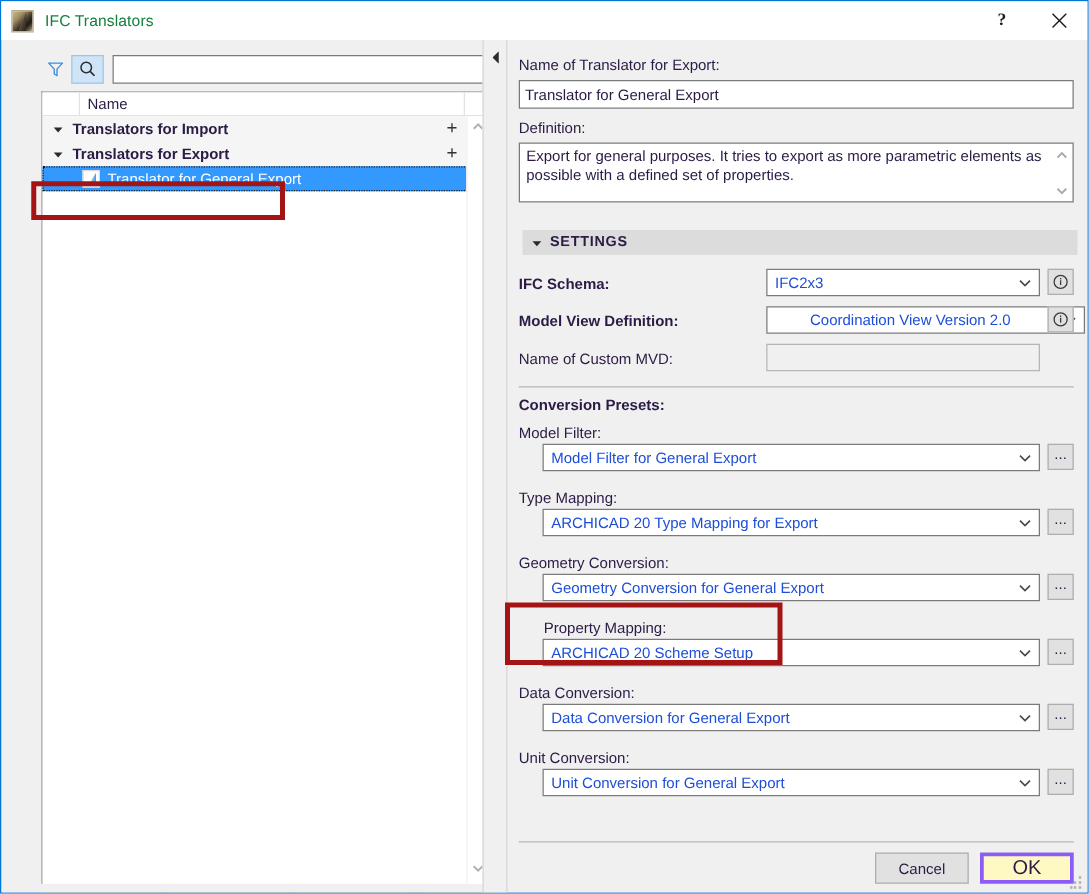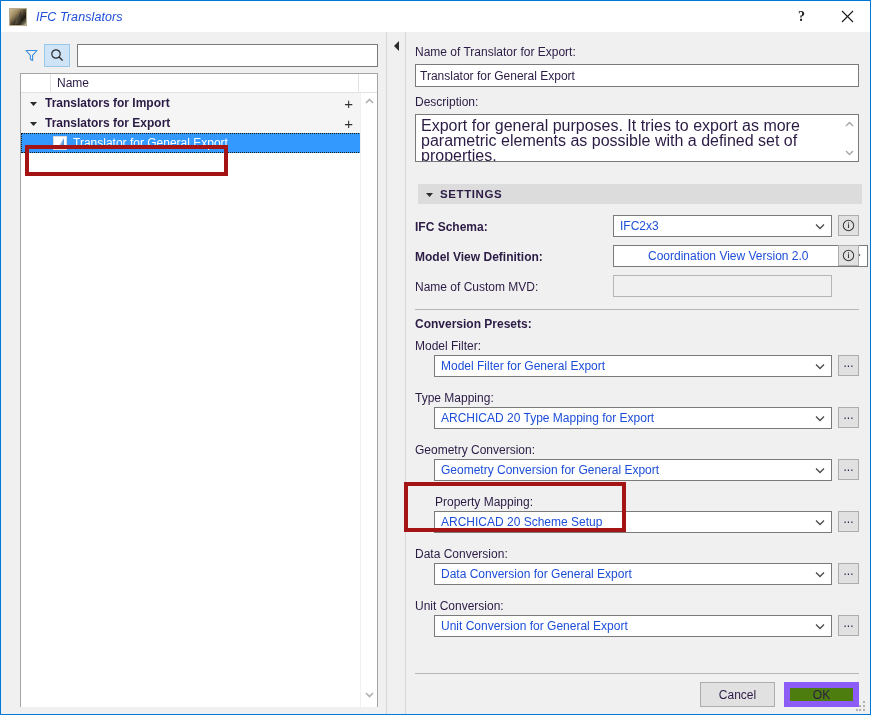--- a/index.html
+++ b/index.html
@@ -45,23 +45,22 @@
   .title-icon:after {
     content:"";
     position:absolute;
     left: 5px; top: 1px;
     width: 6px; height: 15px;
     background: linear-gradient(110deg, #ffffff 0%, #e8e2d2 20%, #4a4335 55%, #262118 100%);
     clip-path: polygon(100% 0, 100% 100%, 0 100%);
   }
   .title-text {
     font-size: 12.5px;
-    color: #1d4ed8;
+    color: #15803d;
     letter-spacing: .1px;
-    font-style: italic;
   }
   .win-btns {
     position: absolute;
     right: 0; top: 0;
     height: 31px;
     display: flex;
   }
   .win-btn {
     width: 45px;
     height: 31px;
@@ -80,21 +79,21 @@
     position: absolute;
     left: 1px; top: 31px;
     width: 868px;
     height: 682px;
     background: #f0f0f0;
   }
 
   
   .left-pane {
     position: absolute;
-    left: 4px; top: 0;
+    left: 17px; top: 0;
     width: 384px;
     height: 682px;
   }
   .search-row {
     position: absolute;
     left: 14px; top: 11px;
     width: 358px;
     height: 24px;
     display: flex;
     align-items: center;
@@ -330,21 +329,21 @@
     padding: 0 4px;
     display: flex;
     align-items: center;
     font-family: "Liberation Sans", sans-serif;
   }
   .txtarea {
     position: absolute;
     background: #ffffff;
     border: 1px solid #7a7a7a;
     box-sizing: border-box;
-    font-size: 16px;
+    font-size: 12px;
     color: #2b1b45;
     padding: 3px 5px;
     line-height: 15px;
     overflow: hidden;
   }
   .txtarea .ta-scroll {
     position: absolute;
     right: 1px; top: 1px; bottom: 1px;
     width: 16px;
     background: #ffffff;
@@ -423,25 +422,25 @@
     background: #e1e1e1;
     border: 1px solid #adadad;
     box-sizing: border-box;
     display: flex; align-items: center; justify-content: center;
     font-size: 12px;
     color: #2b1b45;
   }
   .btn-ok {
     position: absolute;
     width: 75px; height: 25px;
-    background: #4d7c0f;
-    border: 6px solid #8b5cf6;
-    box-sizing: border-box;
-    display: flex; align-items: center; justify-content: center;
-    font-size: 12px;
+    background: #fef9c3;
+    border: 3px solid #8b5cf6;
+    box-sizing: border-box;
+    display: flex; align-items: center; justify-content: center;
+    font-size: 16px;
     color: #2b1b45;
   }
 
   
   .redbox {
     position: absolute;
     border: 4px solid #a51414;
     box-sizing: border-box;
     pointer-events: none;
   }
@@ -571,21 +570,21 @@
           <path d="M5 0 L5 10 L0 5 Z" fill="#2b2b2b"></path>
         </svg>
       </div>
     </div>
 
     <div class="right-pane">
 
       <div class="lbl" style="left:9px; top:13px;">Name of Translator for Export:</div>
       <div class="txtbox" style="left:9px; top:32px; width:444px; height:23px;">Translator for General Export</div>
 
-      <div class="lbl" style="left:9px; top:63px;">Description:</div>
+      <div class="lbl" style="left:9px; top:63px;">Definition:</div>
       <div class="txtarea" style="left:9px; top:82px; width:444px; height:48px;">
         <div style="width:420px;">Export for general purposes. It tries to export as more parametric elements as possible with a defined set of properties.</div>
         <div class="ta-scroll">
           <div class="a" style="top:0">
             <svg width="9" height="7" viewBox="0 0 9 7">
               <path d="M1 5 L4.5 1.5 L8 5" fill="none" stroke="#a9a9a9" stroke-width="1.5"></path>
             </svg>
           </div>
           <div class="a" style="bottom:0">
             <svg width="9" height="7" viewBox="0 0 9 7">

